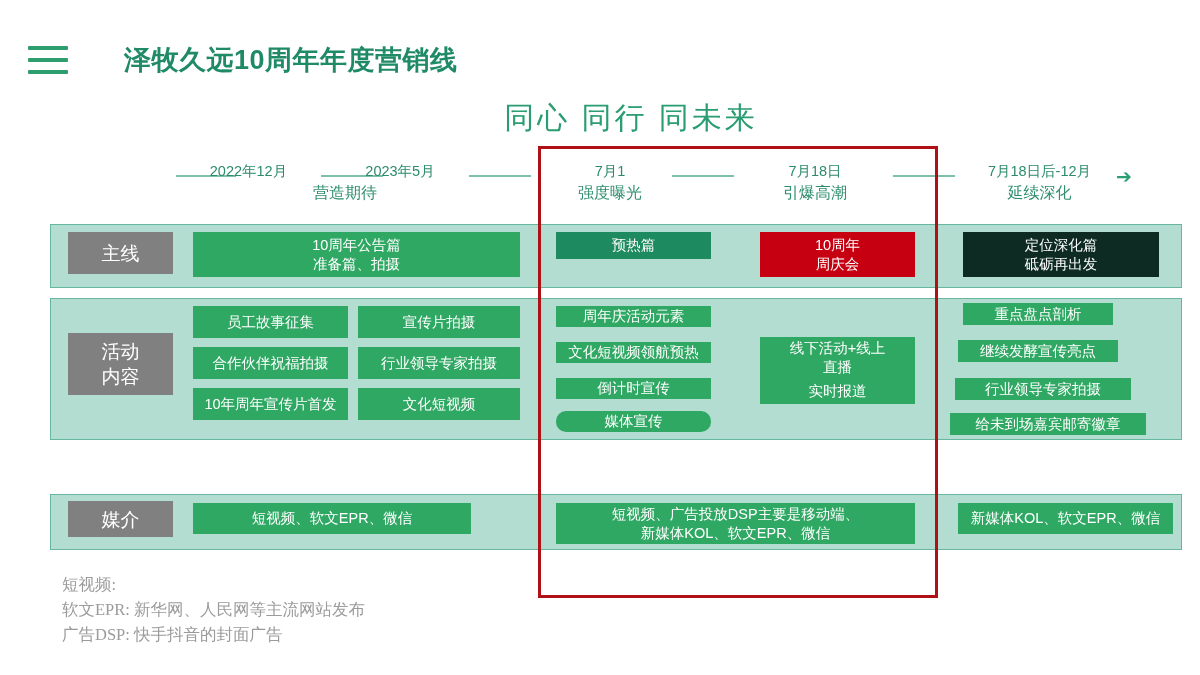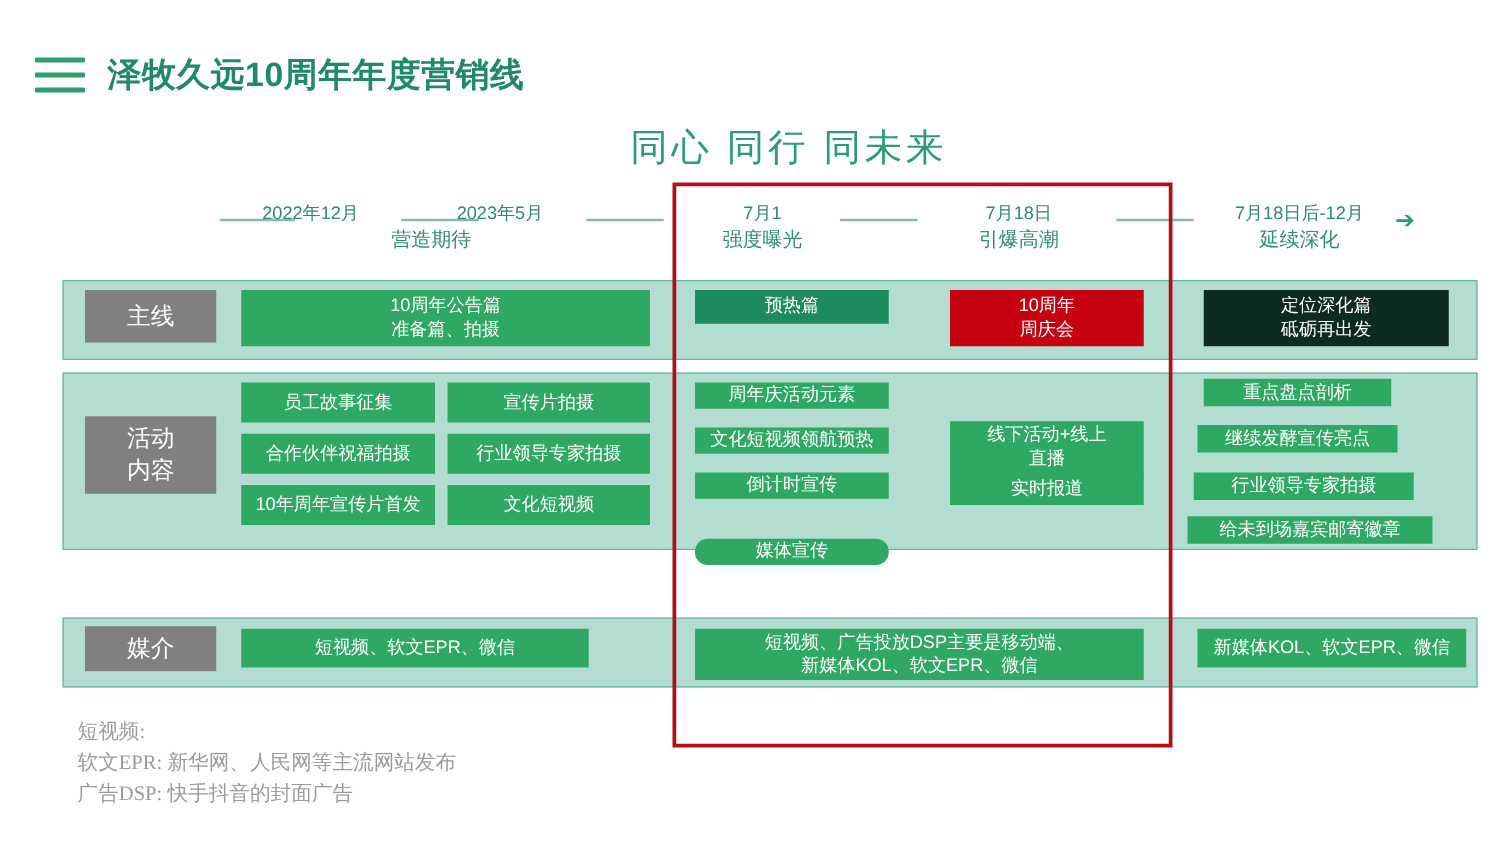--- a/index.html
+++ b/index.html
@@ -9,21 +9,21 @@
     font-family: "Liberation Sans", "DejaVu Sans", sans-serif;
     overflow: hidden;
   }
   #page { position: relative; width: 1200px; height: 675px; }
 
   
   .header { position: absolute; left: 28px; top: 42px; display: flex; align-items: center; }
   .hamburger { width: 40px; height: 28px; display: flex; flex-direction: column;
                justify-content: space-between; margin-right: 18px; }
   .hamburger i { display: block; height: 4px; background: #2f9e6e; border-radius: 1px; }
-  .app-title { font-size: 27px; font-weight: bold; color: #1f8a66; letter-spacing: .5px; }
+  .app-title { font-size: 27px; font-weight: bold; color: #1f8a66; letter-spacing: .5px; margin-left: 38px; }
 
   
   .slogan { position: absolute; left: 0; top: 98px; width: 1200px; text-align: center;
             font-size: 30px; color: #2a9d72; letter-spacing: 3px;
             padding-left: 62px; }
 
   
   .redbox { position: absolute; left: 538px; top: 146px; width: 400px; height: 452px;
             border: 3px solid #b01117; z-index: 6; pointer-events: none; }
 
@@ -114,21 +114,21 @@
   <div class="chip" style="left:193px; top:347px; width:155px; height:32px;">合作伙伴祝福拍摄</div>
   <div class="chip" style="left:193px; top:388px; width:155px; height:32px;">10年周年宣传片首发</div>
 
   <div class="chip" style="left:358px; top:306px; width:162px; height:32px;">宣传片拍摄</div>
   <div class="chip" style="left:358px; top:347px; width:162px; height:32px;">行业领导专家拍摄</div>
   <div class="chip" style="left:358px; top:388px; width:162px; height:32px;">文化短视频</div>
 
   <div class="chip" style="left:556px; top:306px; width:155px; height:21px;">周年庆活动元素</div>
   <div class="chip" style="left:556px; top:342px; width:155px; height:21px;">文化短视频领航预热</div>
   <div class="chip" style="left:556px; top:378px; width:155px; height:21px;">倒计时宣传</div>
-  <div class="chip" style="left:556px; top:431px; width:155px; height:21px;border-radius:10px;">媒体宣传</div>
+  <div class="chip" style="left:556px; top:411px; width:155px; height:21px;border-radius:10px;">媒体宣传</div>
 
   <div class="chip" style="left:760px; top:337px; width:155px; height:42px;">线下活动+线上<br>直播</div>
   <div class="chip" style="left:760px; top:378px; width:155px; height:26px;">实时报道</div>
 
   <div class="chip" style="left:963px; top:303px; width:150px; height:22px;">重点盘点剖析</div>
   <div class="chip" style="left:958px; top:340px; width:160px; height:22px;">继续发酵宣传亮点</div>
   <div class="chip" style="left:955px; top:378px; width:176px; height:22px;">行业领导专家拍摄</div>
   <div class="chip" style="left:950px; top:413px; width:196px; height:22px;">给未到场嘉宾邮寄徽章</div>
 
   <div class="band" style="left:50px; top:494px; width:1132px; height:56px;"></div>

